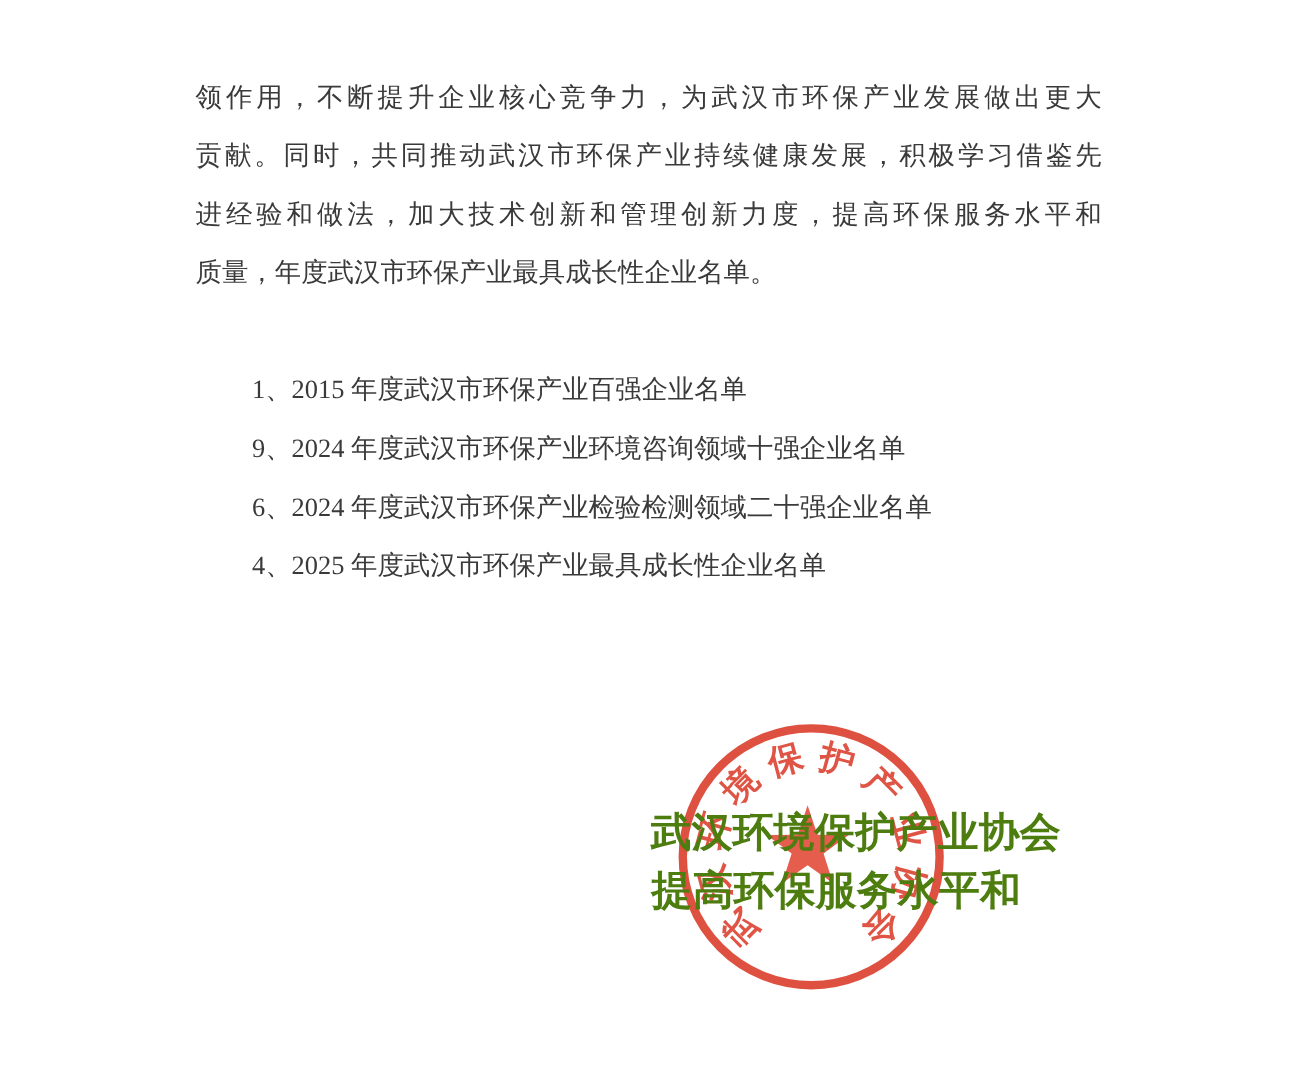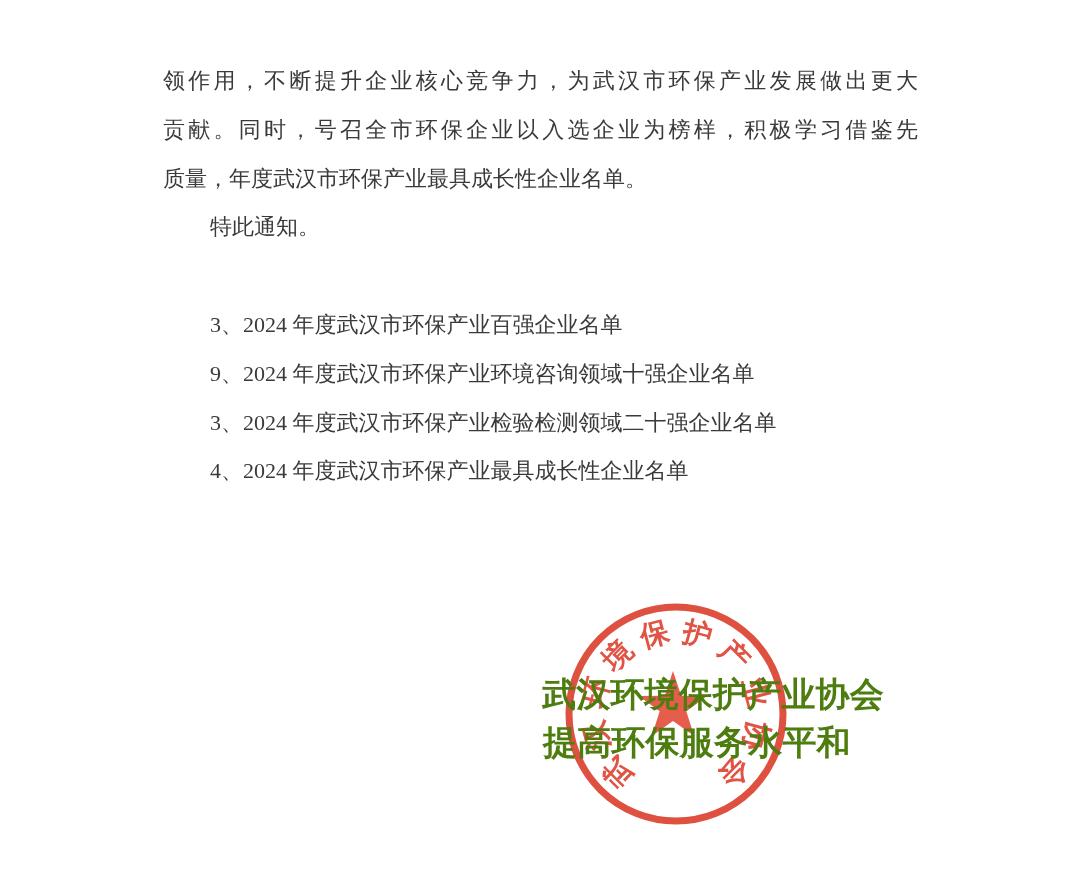--- a/index.html
+++ b/index.html
@@ -71,28 +71,28 @@
   .signature-org  { left: 542px; top: 681px; }
   .signature-date { left: 543px; top: 729px; }
 </style>
 </head>
 <body>
 
 <div class="page">
 
   <div class="content-column">
     <div class="text-line justified">领作用，不断提升企业核心竞争力，为武汉市环保产业发展做出更大</div>
-    <div class="text-line justified">贡献。同时，号召全市环保企业以入选企业为榜样，积极学习借鉴先</div>
+    <div class="text-line justified">贡献。同时，共同推动武汉市环保产业持续健康发展，积极学习借鉴先</div>
+    <div class="text-line justified">进经验和做法，加大技术创新和管理创新力度，提高环保服务水平和</div>
     <div class="text-line">质量，年度武汉市环保产业最具成长性企业名单。</div>
-    <div class="text-line indent">特此通知。</div>
     <div class="blank-line"></div>
-    <div class="text-line indent">3、2024 年度武汉市环保产业百强企业名单</div>
+    <div class="text-line indent">1、2015 年度武汉市环保产业百强企业名单</div>
     <div class="text-line indent">9、2024 年度武汉市环保产业环境咨询领域十强企业名单</div>
-    <div class="text-line indent">3、2024 年度武汉市环保产业检验检测领域二十强企业名单</div>
-    <div class="text-line indent">4、2024 年度武汉市环保产业最具成长性企业名单</div>
+    <div class="text-line indent">6、2024 年度武汉市环保产业检验检测领域二十强企业名单</div>
+    <div class="text-line indent">4、2025 年度武汉市环保产业最具成长性企业名单</div>
   </div>
 
   <div class="seal-wrap">
     <svg width="240" height="240" viewBox="0 0 240 240">
       <circle cx="120" cy="120" r="107" fill="none" stroke-width="7" stroke="#dc4332"></circle>
       <polygon points="117,77 125.2,101.7 151.2,101.9 130.3,117.3 138.2,142.1 117,127 95.8,142.1 103.7,117.3 82.8,101.9 108.8,101.7" stroke-width="2" fill="#e25140"></polygon>
       <g>
         <text class="seal-ring-char" text-anchor="middle" dominant-baseline="central" transform="translate(61.3,178.7) rotate(-135)" fill="#dd4836">武</text>
         <text class="seal-ring-char" text-anchor="middle" dominant-baseline="central" transform="translate(39.8,141.5) rotate(-105)" fill="#dd4836">汉</text>
         <text class="seal-ring-char" text-anchor="middle" dominant-baseline="central" transform="translate(39.8,98.5) rotate(-75)" fill="#dd4836">环</text>

